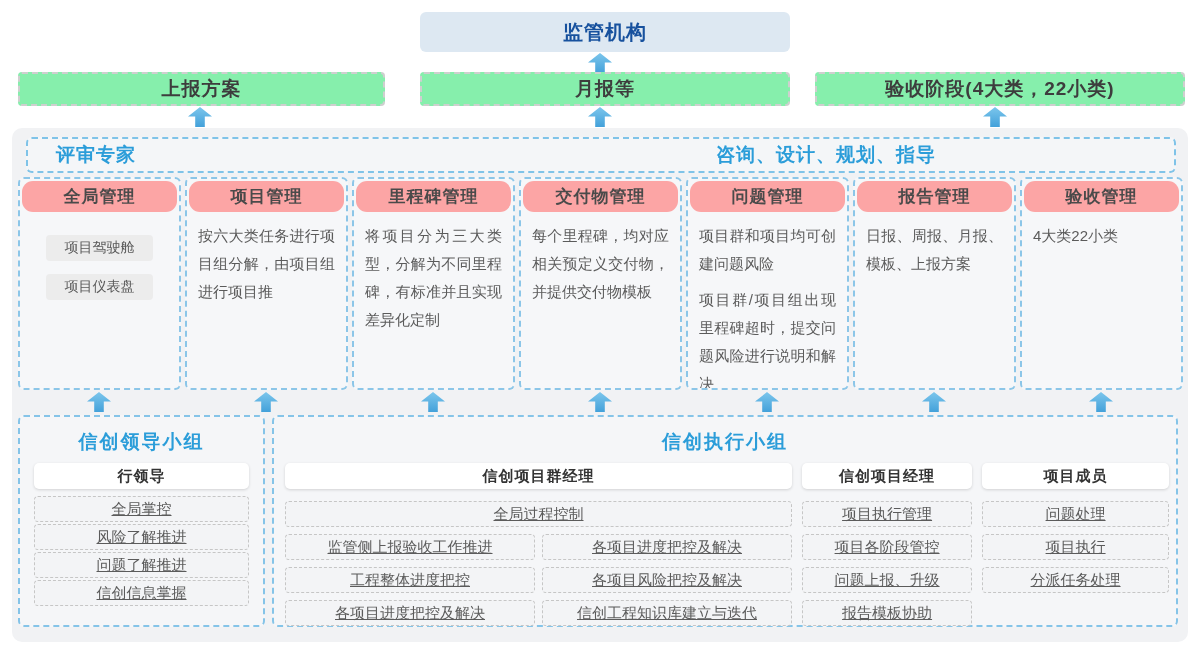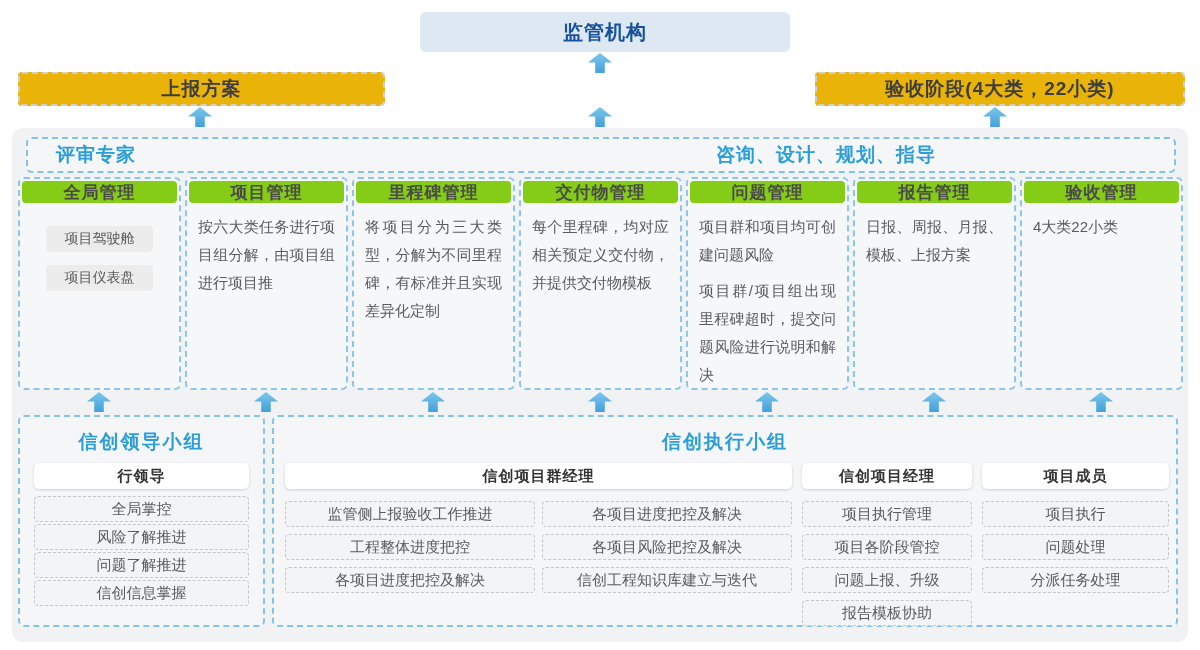--- a/index.html
+++ b/index.html
@@ -8,21 +8,21 @@
     font-family:"Liberation Sans","DejaVu Sans",sans-serif;color:#3d3d3d;
   }
   
   .regulator{
     position:absolute;left:420px;top:12px;width:370px;height:40px;
     background:#dde8f2;border-radius:6px;display:flex;align-items:center;justify-content:center;
     font-size:20px;font-weight:bold;color:#17519e;letter-spacing:1px;
   }
   
   .outbox{
-    position:absolute;top:72px;height:34px;background:#eab308;
+    position:absolute;top:72px;height:34px;background:#86efac;
     border:2px dashed #cfcfcf;border-radius:4px;box-sizing:border-box;
     display:flex;align-items:center;justify-content:center;
     font-size:19px;font-weight:bold;color:#3d3d3d;letter-spacing:1px;
   }
   .outbox.o1{left:18px;width:367px;}
   .outbox.o2{left:420px;width:370px;}
   .outbox.o3{left:815px;width:370px;}
   
   .arrow{
     position:absolute;width:24px;height:20px;
@@ -44,21 +44,21 @@
     font-size:19px;font-weight:bold;color:#2b9dd9;letter-spacing:1px;white-space:nowrap;
   }
   .experts .lbl.left{left:28px;}
   .experts .lbl.right{left:660px;margin-left:28px;}
   
   .module{
     position:absolute;top:177px;width:163px;height:213px;box-sizing:border-box;
     border:2px dashed #8cc6e8;border-radius:6px;background:#f6f7f9;overflow:hidden;
   }
   .module .hdr{
-    margin:2px;height:22px;background:#84cc16;border-radius:4px;
+    margin:2px;height:31px;background:#fca5a5;border-radius:11px;
     display:flex;align-items:center;justify-content:center;
     font-size:17px;font-weight:bold;color:#4a4a4a;letter-spacing:1px;
   }
   .module .body{padding:8px 11px 0 11px;}
   .module .body p{
     margin:0 0 8px 0;font-size:15px;line-height:28px;color:#5b5b5b;
     text-align:justify;text-justify:inter-character;
   }
   .module .pill{
     width:78%;margin:13px auto 0 auto;height:26px;background:#ececec;border-radius:4px;
@@ -75,21 +75,21 @@
     margin-top:12px;text-align:center;font-size:19px;font-weight:bold;color:#2b9dd9;letter-spacing:2px;height:26px;
   }
   .rolepill{
     height:26px;background:#ffffff;border-radius:5px;box-shadow:0 1px 3px rgba(0,0,0,0.15);
     display:flex;align-items:center;justify-content:center;
     font-size:15px;font-weight:bold;color:#333;letter-spacing:1px;
   }
   .item{
     height:26px;background:#f3f4f6;border:1px dashed #c6c6c6;border-radius:4px;box-sizing:border-box;
     display:flex;align-items:center;justify-content:center;
-    font-size:15px;color:#5b5b5b;white-space:nowrap;overflow:hidden;
+    font-size:15px;color:#5b5b5b;white-space:nowrap;overflow:hidden;text-decoration:underline;
   }
   .leader .inner{padding:8px 14px 0 14px;display:flex;flex-direction:column;gap:2px;}
   .leader .inner .rolepill{margin-bottom:5px;}
   .exec .inner{
     padding:8px 7px 0 11px;display:flex;gap:10px;
   }
   .col{display:flex;flex-direction:column;gap:7px;}
   .col .rolepill{margin-bottom:5px;}
   .col.a{width:507px;}
   .col.b{width:173px;}
@@ -100,20 +100,21 @@
 </head>
 <body>
 
 <div class="stage">
 
   <div class="regulator">监管机构</div>
 
   <div class="arrow" style="left:588px;top:53px;"></div>
 
   <div class="outbox o1">上报方案</div>
+  <div class="outbox o2">月报等</div>
   <div class="outbox o3">验收阶段(4大类，22小类)</div>
 
   <div class="arrow" style="left:188px;top:107px;"></div>
   <div class="arrow" style="left:588px;top:107px;"></div>
   <div class="arrow" style="left:983px;top:107px;"></div>
 
   <div class="bigbox"></div>
 
   <div class="experts">
     <span class="lbl left">评审专家</span>
@@ -189,20 +190,21 @@
       <div class="item">信创信息掌握</div>
     </div>
   </div>
 
   <div class="group exec">
     <div class="gtitle">信创执行小组</div>
     <div class="inner">
 
       <div class="col a">
         <div class="rolepill">信创项目群经理</div>
+        <div class="item" style="width:100%;">全局过程控制</div>
         <div class="duo">
           <div class="item">监管侧上报验收工作推进</div>
           <div class="item">各项目进度把控及解决</div>
         </div>
         <div class="duo">
           <div class="item">工程整体进度把控</div>
           <div class="item">各项目风险把控及解决</div>
         </div>
         <div class="duo">
           <div class="item">各项目进度把控及解决</div>
@@ -213,21 +215,21 @@
       <div class="col b">
         <div class="rolepill">信创项目经理</div>
         <div class="item">项目执行管理</div>
         <div class="item">项目各阶段管控</div>
         <div class="item">问题上报、升级</div>
         <div class="item">报告模板协助</div>
       </div>
 
       <div class="col c">
         <div class="rolepill">项目成员</div>
+        <div class="item">问题处理</div>
         <div class="item">项目执行</div>
-        <div class="item">问题处理</div>
         <div class="item">分派任务处理</div>
       </div>
 
     </div>
   </div>
 
 </div>
 
 </body></html>

